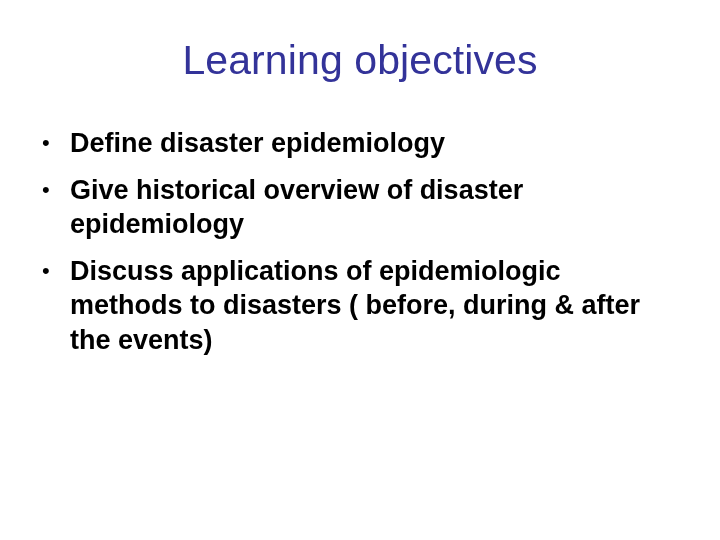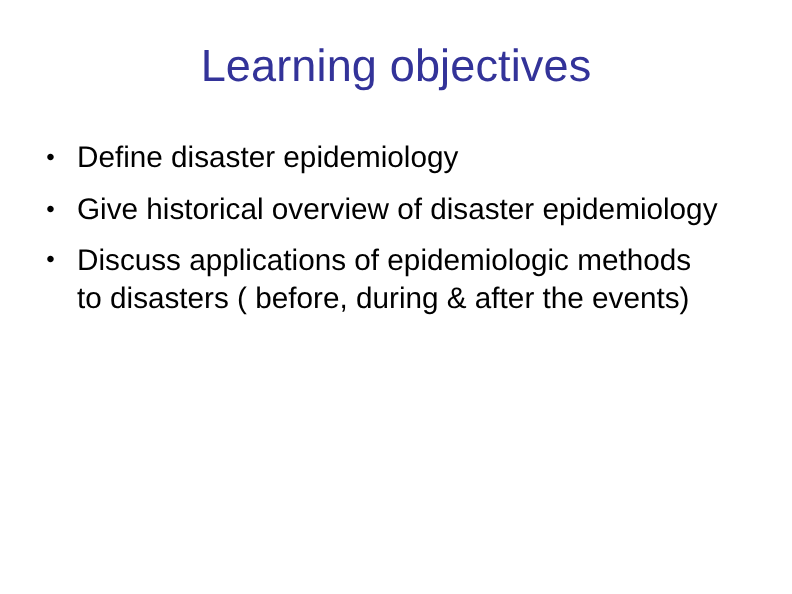--- a/index.html
+++ b/index.html
@@ -53,20 +53,21 @@
   .bullet-item .dot {
     position: absolute;
     left: 6px;
     top: 0;
     font-size: 22px;
     line-height: 1.55;
     color: #000000;
   }
   .bullet-text {
     display: block;
+    font-weight: bold;
   }
 </style>
 </head>
 <body>
 
 <div class="slide">
 
   <div class="slide-title">Learning objectives</div>
 
   <ul class="bullet-list">

